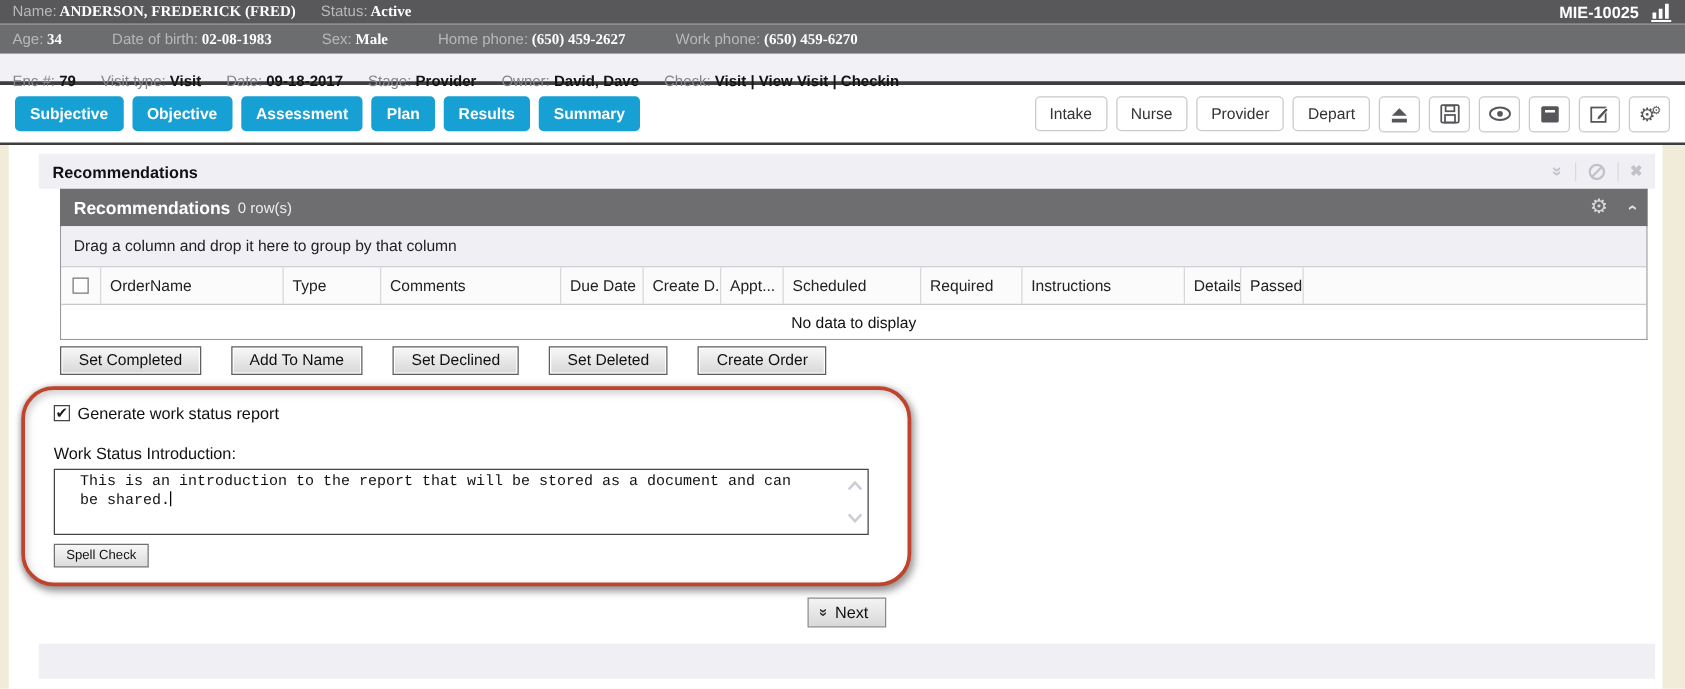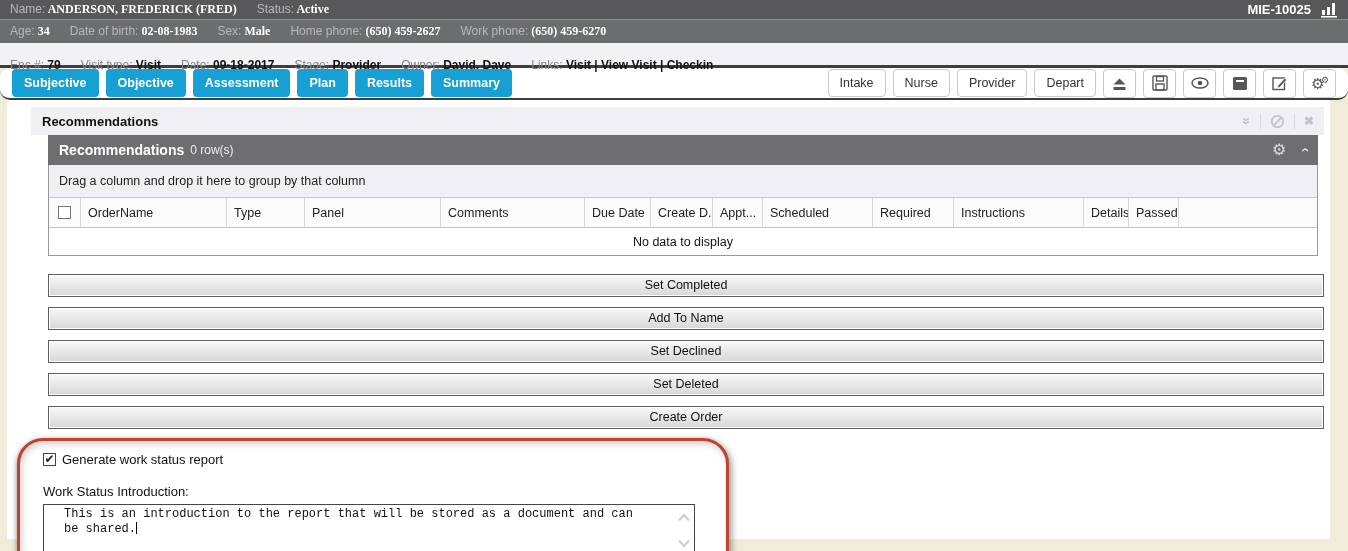--- a/index.html
+++ b/index.html
@@ -17,21 +17,21 @@
   .bar3 { height:25px; background:#f2f1f6; border-bottom:3px solid #3e3e40; display:flex; align-items:center; padding:0 10px; }
   .hfield { margin-right:20px; white-space:nowrap; }
   .bar1 .flabel, .bar2 .flabel { color:#b8b8ba; }
   .bar1 .fvalue, .bar2 .fvalue { color:#ffffff; font-weight:bold;font-family:Liberation Serif, serif; }
   .bar3 .flabel { color:#85858a; }
   .bar3 .fvalue { color:#141414; font-weight:bold; }
   .bar1-right { margin-left:auto; display:flex; align-items:center; gap:9px; }
   .mie-id { color:#fff; font-weight:bold; font-size:13px; }
 
   
-  .toolbar { height:32px; background:#fff; border-bottom:2px solid #3e3e40; display:flex; align-items:center; padding:0 12px;border-radius:10px; }
+  .toolbar { height:48px; background:#fff; border-bottom:2px solid #3e3e40; display:flex; align-items:center; padding:0 12px; }
   .tab { background:#17a0d4; color:#fff; font-weight:bold; font-size:12.5px; padding:7px 12px; border:none; border-radius:4px; margin-right:7px; cursor:pointer; }
   .toolbar-right { margin-left:auto; display:flex; align-items:center; }
   .stage-btn { background:#fff; border:1px solid #c9c9c9; border-radius:4px; padding:6px 11px; font-size:12.5px; color:#333; margin-left:7px; cursor:pointer; }
   .icon-btn { width:33px; height:29px; background:#fff; border:1px solid #c9c9c9; border-radius:4px; margin-left:7px; display:flex; align-items:center; justify-content:center; cursor:pointer; color:#56565a; padding:0; }
 
   
   .main { background:#fff; margin:0 18px 0 7px; height:439px; padding:7px 6px 0 24px; }
 
   .section-bar { background:#f0eff4; height:28px; display:flex; align-items:center; padding:0 10px 0 11px; }
   .section-title { font-weight:bold; font-size:13px; color:#111; }
@@ -56,21 +56,21 @@
   .col-header { display:flex; background:#fbfbfc; border-bottom:1px solid #c6c6cb; height:30px; align-items:stretch; font-size:12.5px; color:#222; }
   .col { padding:0 7px; border-right:1px solid #d7d7dc; display:flex; align-items:center; white-space:nowrap; overflow:hidden; cursor:pointer; }
   .col-check { width:32px; justify-content:center; }
   .col-fill { flex:1; border-right:none; }
   .empty-row { height:27px; display:flex; align-items:center; justify-content:center; font-size:12.5px; background:#fff; color:#111; }
   .checkbox { width:13px; height:13px; border:1px solid #777; background:#fff; display:inline-flex; align-items:center; justify-content:center; cursor:pointer; }
   .checkbox.checked { border-color:#444; }
   .checkbox .tick { font-size:12px; line-height:10px; color:#1a1a1a; margin-top:-2px; }
 
   
-  .actions { margin:18px 0 0 17px; display:flex; gap:10px;flex-direction:column; }
+  .actions { margin:5px 0 0 17px; display:flex; gap:24px; }
   .act-btn { background:linear-gradient(#f8f8f8,#d7d7d7); border:1px solid #5e5e5e; box-shadow:inset 0 0 0 1px #fff; padding:3px 14px 4px; font-size:12.5px; color:#111; cursor:pointer; font-family:"Liberation Sans",sans-serif; }
 
   
   .ring { margin:9px 0 0 -14px; width:712px; border:3px solid #c0432e; border-radius:26px;
           padding:11px 0 12px 23px; background:#fff; position:relative;
           box-shadow:2px 3px 6px 1px rgba(95,95,95,.55), -1px 1px 4px rgba(120,120,120,.35), inset 2px 3px 6px rgba(120,120,120,.35); }
   .gen-row { display:flex; align-items:center; gap:6px; font-size:13px; }
   .ws-label { margin-top:17px; font-size:13px; }
   .ws-textarea { margin-top:5px; width:652px; height:53px; border:1px solid #454545; background:#fff;
                  font-family:"Liberation Mono","DejaVu Sans Mono",monospace; font-size:12px; line-height:15px;
@@ -102,37 +102,37 @@
         <rect x="2" y="9" width="3" height="5" fill="#fff"></rect>
         <rect x="7" y="6" width="3" height="8" fill="#fff"></rect>
         <rect x="12" y="2" width="3" height="12" fill="#fff"></rect>
         <rect x="1" y="15" width="16" height="1.6" fill="#fff"></rect>
       </svg>
     </span>
   </span>
 </div>
 
 <div class="bar2">
-  <span id="bar2-fields" style="display:flex;">
+  <span id="bar2-fields" style="display:flex;gap:20px;">
       <span class="hfield"><span class="flabel">Age:</span><span class="fvalue"> 34</span></span>
       <span class="hfield"><span class="flabel">Date of birth:</span><span class="fvalue"> 02-08-1983</span></span>
       <span class="hfield"><span class="flabel">Sex:</span><span class="fvalue"> Male</span></span>
       <span class="hfield"><span class="flabel">Home phone:</span><span class="fvalue"> (650) 459-2627</span></span>
       <span class="hfield"><span class="flabel">Work phone:</span><span class="fvalue"> (650) 459-6270</span></span>
     </span>
 </div>
 
 <div class="bar3">
   <span id="bar3-fields" style="display:flex;margin-top:21px;">
       <span class="hfield"><span class="flabel">Enc #:</span><span class="fvalue"> 79</span></span>
       <span class="hfield"><span class="flabel">Visit type:</span><span class="fvalue"> Visit</span></span>
       <span class="hfield"><span class="flabel">Date:</span><span class="fvalue"> 09-18-2017</span></span>
       <span class="hfield"><span class="flabel">Stage:</span><span class="fvalue"> Provider</span></span>
       <span class="hfield"><span class="flabel">Owner:</span><span class="fvalue"> David, Dave</span></span>
-      <span class="hfield"><span class="flabel">Links:</span><span class="fvalue"> Visit | View Visit | Checkin</span></span>
+      <span class="hfield"><span class="flabel">Check:</span><span class="fvalue"> Visit | View Visit | Checkin</span></span>
     </span>
 </div>
 
 <div class="toolbar">
   <span id="tab-buttons" style="display:flex;">
       <button class="tab">Subjective</button>
       <button class="tab">Objective</button>
       <button class="tab">Assessment</button>
       <button class="tab">Plan</button>
       <button class="tab">Results</button>
@@ -229,21 +229,20 @@
         <span class="chev-up">›</span>
       </span>
     </div>
     <div class="drag-row">Drag a column and drop it here to group by that column</div>
     <div class="col-header" id="grid-columns">
       <span class="col col-check">
         <span class="checkbox"></span>
       </span>
     <span class="col" style="width: 146px;">OrderName</span>
         <span class="col" style="width: 78px;">Type</span>
-        <span class="col" style="width: 136px;">Panel</span>
         <span class="col" style="width: 144px;">Comments</span>
         <span class="col" style="width: 66px;">Due Date</span>
         <span class="col" style="width: 62px;">Create D...</span>
         <span class="col" style="width: 50px;">Appt...</span>
         <span class="col" style="width: 110px;">Scheduled</span>
         <span class="col" style="width: 81px;">Required</span>
         <span class="col" style="width: 130px;">Instructions</span>
         <span class="col" style="width: 45px;">Details</span>
         <span class="col" style="width: 50px;">Passed</span>
         <span class="col col-fill"></span>

